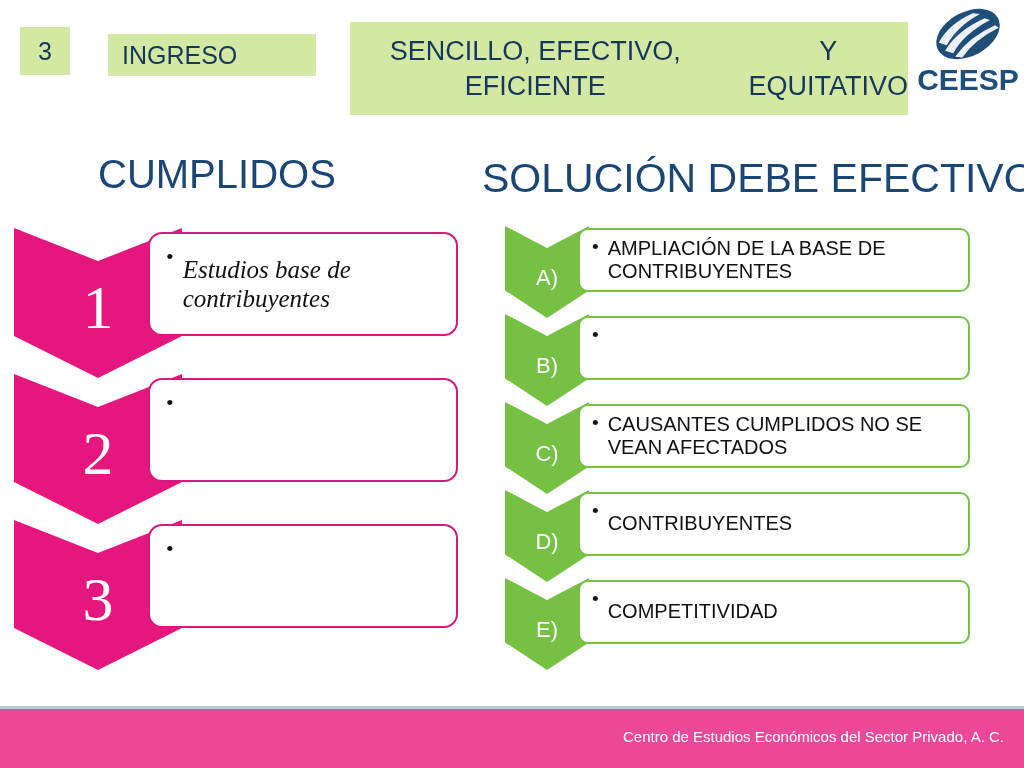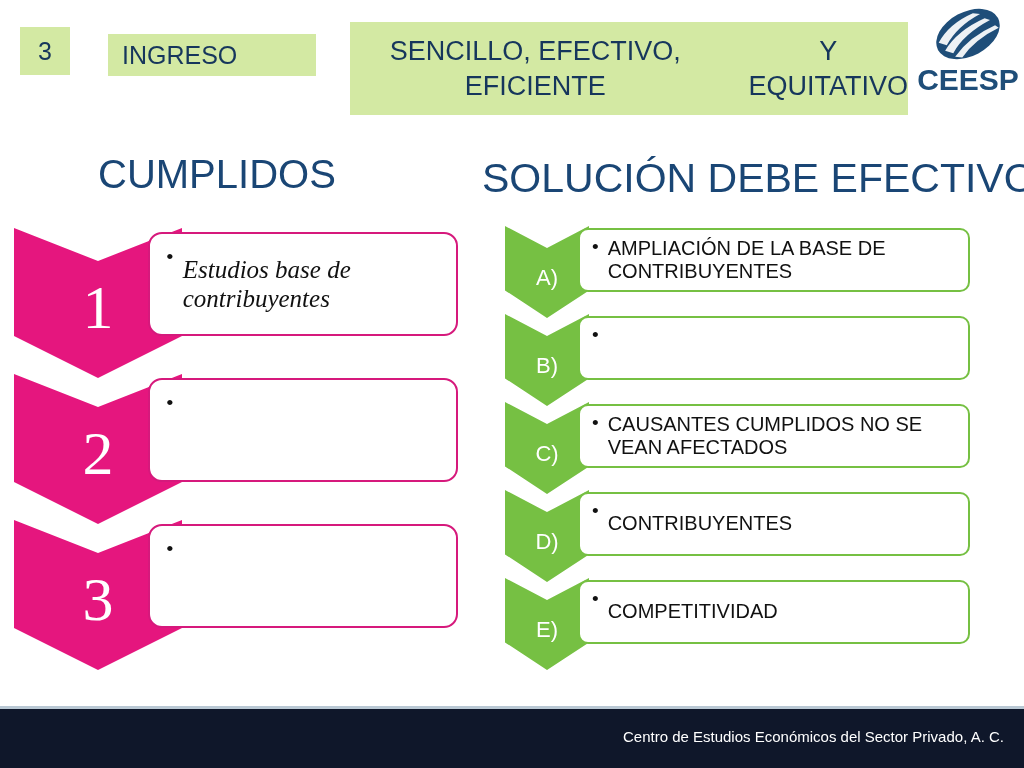--- a/index.html
+++ b/index.html
@@ -162,21 +162,21 @@
   .foot-rule {
     position: absolute;
     left: 0; top: 706px;
     width: 1024px; height: 3px;
     background: #b9c8d4;
   }
   .footer {
     position: absolute;
     left: 0; top: 709px;
     width: 1024px; height: 59px;
-    background: #0f172a;
+    background: #ec4899;
   }
   .footer .ftxt {
     position: absolute;
     right: 20px;
     top: 19px;
     font-size: 15px;
     color: #ffffff;
   }
 </style>
 </head>

